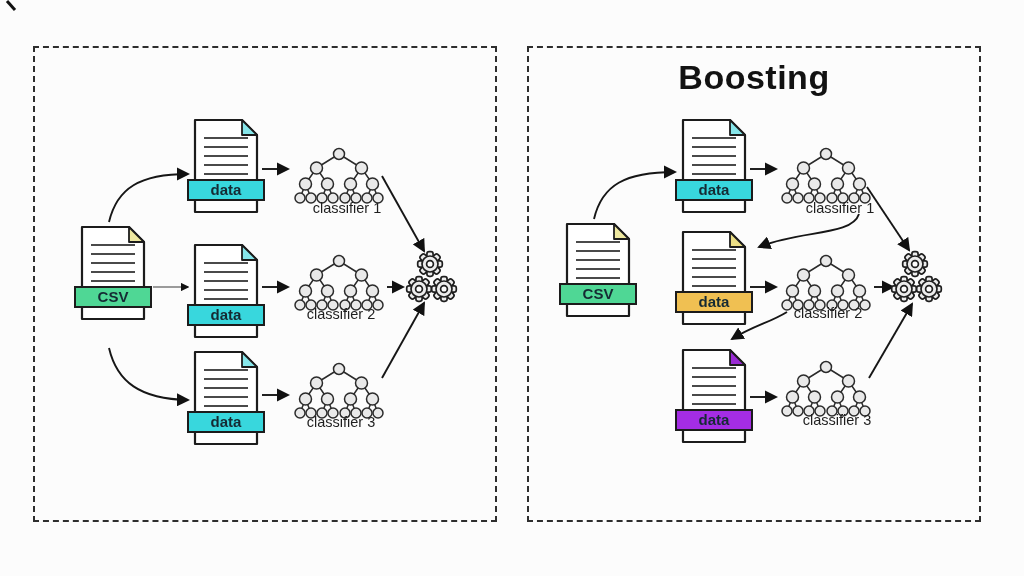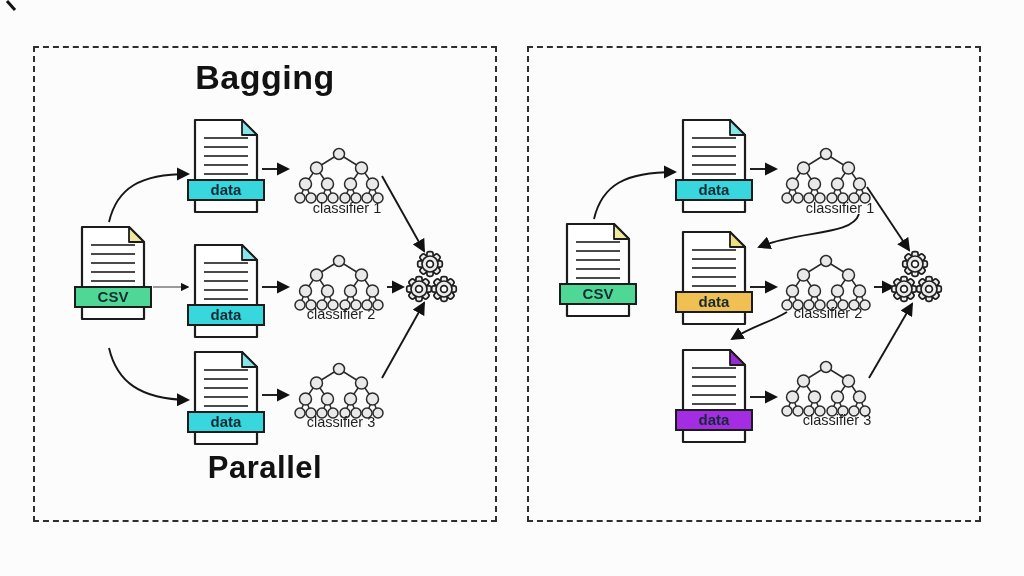--- a/index.html
+++ b/index.html
@@ -60,21 +60,20 @@
 </head>
 <body>
 
 <div class="canvas">
 
   <svg class="corner-mark" width="22" height="14">
     <line x1="7" y1="1" x2="15" y2="10" stroke="#111" stroke-width="3"></line>
   </svg>
 
   <section class="panel" style="left:33px;top:46px;width:464px;height:476px;">
-    <h2>Bagging</h2>
 
     <svg class="art" width="460" height="472" viewBox="0 0 460 472">
       <defs>
         <marker id="arrhead" viewBox="0 0 10 10" refX="8.5" refY="5" markerWidth="7" markerHeight="7" orient="auto-start-reverse">
           <path d="M0,0 L10,5 L0,10 Z" fill="#111"></path>
         </marker>
 
         <g id="tree">
           <path class="tree-edges" d="M42,7 L19.5,21 M42,7 L64.5,21
             M19.5,21 L8.5,37 M19.5,21 L30.5,37 M64.5,21 L53.5,37 M64.5,21 L75.5,37
@@ -156,24 +155,24 @@
       <use href="#tree" x="262" y="314"></use>
       <text class="clabel" x="306" y="379">classifier 3</text>
 
       <g>
         <use href="#gear" transform="translate(395,216)"></use>
         <use href="#gear" transform="translate(384,241)"></use>
         <use href="#gear" transform="translate(409,241)"></use>
       </g>
     </svg>
 
-    <div class="mode-label">Parallel</div>
   </section>
 
   <section class="panel" style="left:527px;top:46px;width:454px;height:476px;">
+    <h2>Boosting</h2>
 
     <svg class="art" width="450" height="472" viewBox="0 0 450 472">
 
       <g>
         <path class="arrow" d="M65,171 C73,137 96,124 146,124"></path>
         <path class="arrow" d="M221,121 L247,121"></path>
         <path class="arrow" d="M338,139 L380,202"></path>
         <path class="arrow" d="M330,166 C323,188 272,182 230,199"></path>
         <path class="arrow" d="M221,239 L247,239"></path>
         <path class="arrow" d="M345,239 L364,239"></path>

